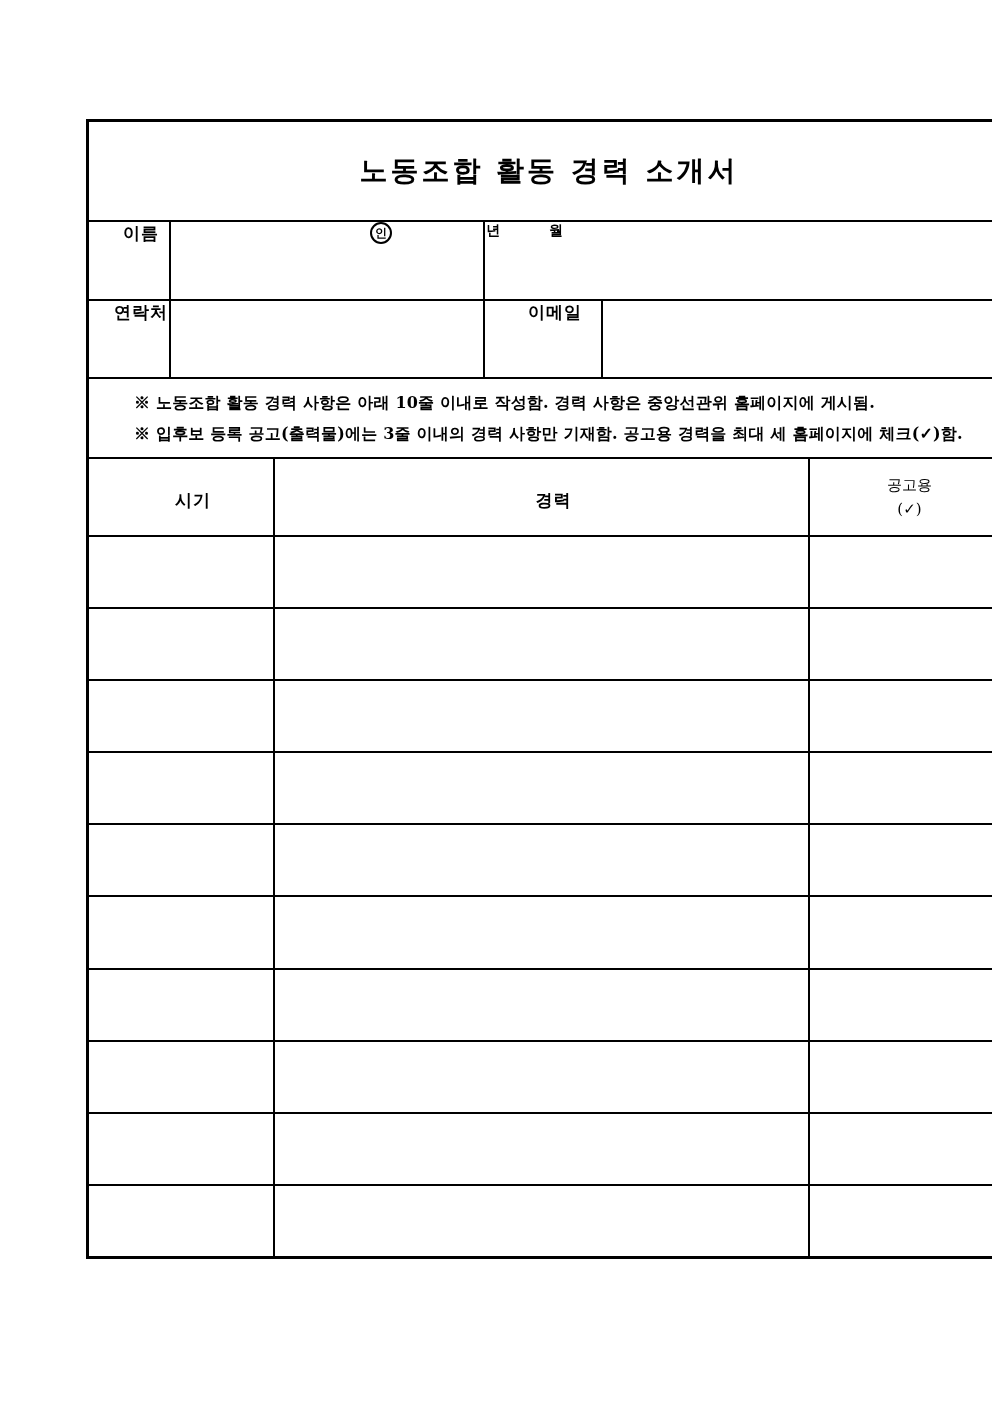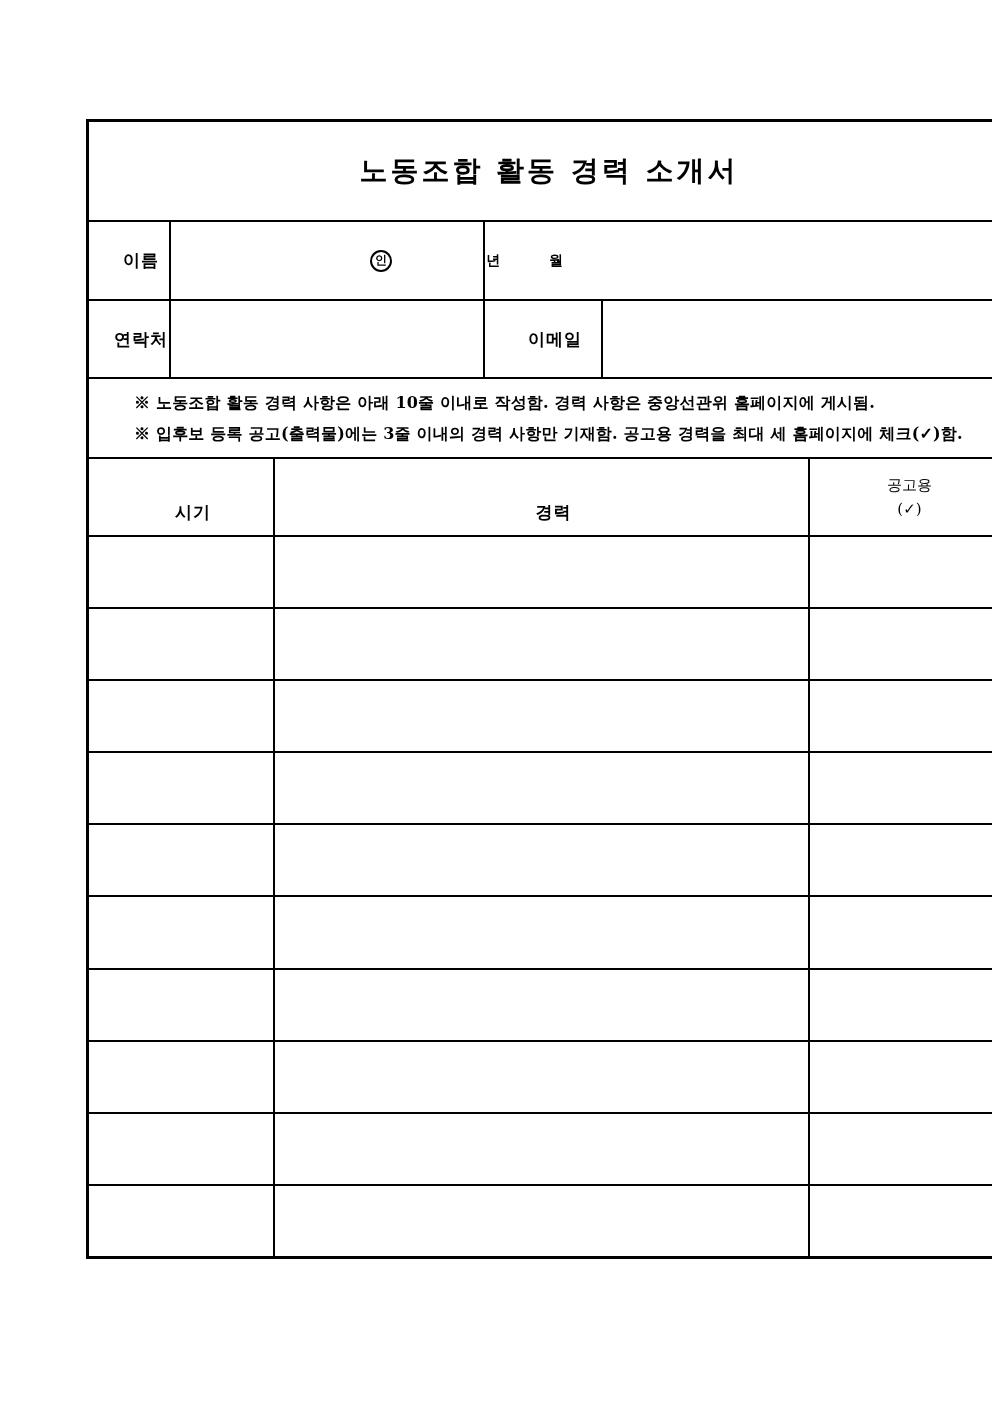--- a/index.html
+++ b/index.html
@@ -23,21 +23,21 @@
     display:flex; align-items:center; justify-content:center;
   }
   .doc-title {
     font-size:28px; font-weight:bold; letter-spacing:3px;
   }
   
   .info-row { display:grid; grid-template-columns:82px 314px 118px 1fr; border-bottom:2px solid #000000; }
   .info-row.r1 { height:79px; }
   .info-row.r2 { height:78px; }
   .cell {
-    display:flex; align-items:center; justify-content:center;
+    display:flex; justify-content:center;
     overflow:hidden;
     padding-left:24px;
   }
   .cell.brd { border-right:2px solid #000000; }
   .lbl { font-size:17px; font-weight:bold; letter-spacing:1px; }
   .seal {
     display:inline-flex; align-items:center; justify-content:center;
     width:22px; height:22px;
     border:2px solid #000000; border-radius:50%;
     font-size:12px; font-weight:bold;

